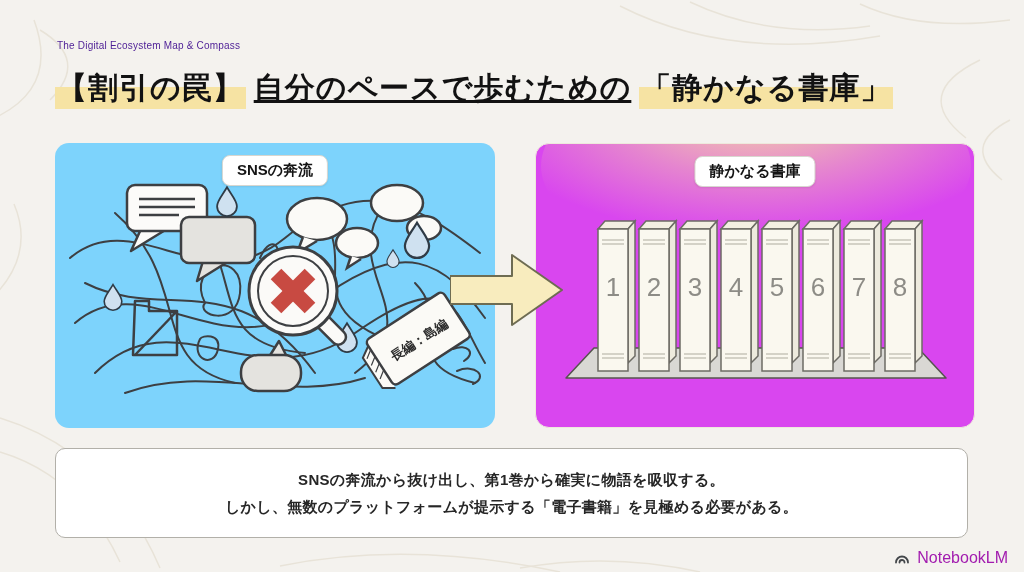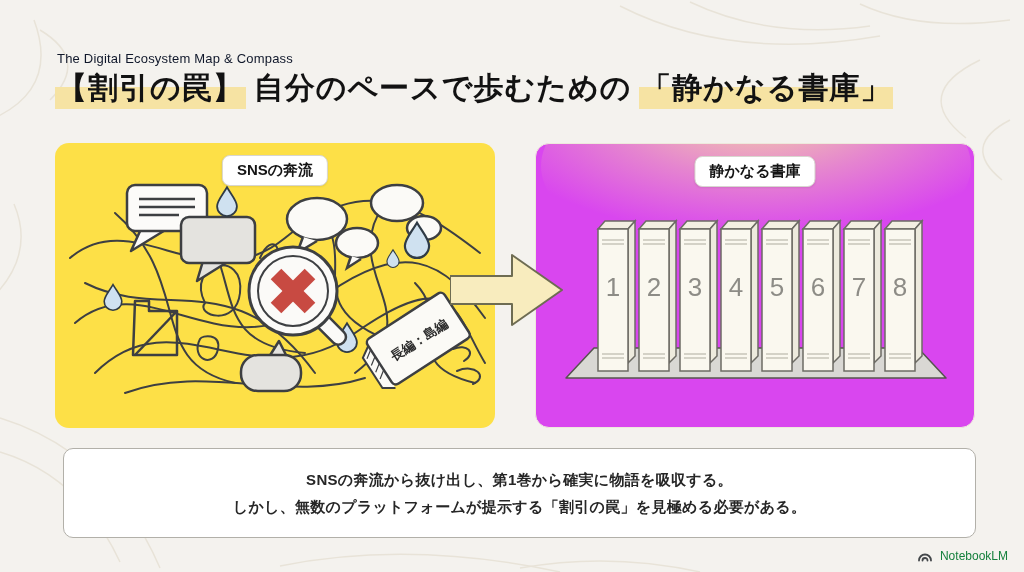--- a/index.html
+++ b/index.html
@@ -9,73 +9,73 @@
     background:#f4f2ee;
     position:relative;
     overflow:hidden;
     color:#1c1c1c;
   }
   .contours{position:absolute;inset:0;z-index:0;pointer-events:none;}
   .stage{position:absolute;inset:0;z-index:1;}
 
   
   .eyebrow{
-    position:absolute;left:57px;top:51px;
-    font-size:13px;color:#0f172a;letter-spacing:.2px;
+    position:absolute;left:57px;top:40px;
+    font-size:10px;color:#4c1d95;letter-spacing:.2px;
   }
   .title{
     position:absolute;left:55px;top:68px;width:940px;
     font-family:"Liberation Serif","DejaVu Serif",serif;
     font-size:30px;font-weight:700;color:#121212;
     letter-spacing:1px;white-space:nowrap;
   }
   .hl{
     background:linear-gradient(to bottom, rgba(0,0,0,0) 42%, #f6e3a3 42%);
     padding:0 2px 5px 2px;
   }
-  .title-mid{margin:0 8px;}
+  .title-mid{margin:0 8px;text-decoration:underline;}
 
   
   .panel{
     position:absolute;top:143px;width:440px;height:285px;
     border-radius:14px;
   }
-  .panel-left{left:55px;background:#fde047;}
+  .panel-left{left:55px;background:#7dd3fc;}
   .panel-right{
     left:535px;background:#d946ef;border:1px solid #eee9dc;
     box-sizing:border-box;overflow:hidden;
   }
   .panel svg.illu{position:absolute;inset:0;}
   .badge{
     position:absolute;top:12px;left:50%;transform:translateX(-50%);
     background:#ffffff;border:1px solid #d8d6cf;border-radius:8px;
     padding:5px 14px;font-size:15px;font-weight:700;color:#141414;
     box-shadow:0 1px 2px rgba(0,0,0,.07);white-space:nowrap;z-index:3;
   }
 
   .flow-arrow{position:absolute;left:450px;top:250px;z-index:4;}
 
   
   .summary{
-    position:absolute;left:63px;top:448px;width:913px;height:90px;
+    position:absolute;left:55px;top:448px;width:913px;height:90px;
     box-sizing:border-box;background:#ffffff;
     border:1.5px solid #b2b0a9;border-radius:10px;
     display:flex;flex-direction:column;justify-content:center;align-items:center;
     gap:1px;
   }
   .summary-line{
     font-size:15px;font-weight:700;color:#262626;line-height:26px;
     letter-spacing:.3px;text-align:center;
   }
 
   
   .footer{
     position:absolute;right:16px;top:549px;
     display:flex;align-items:center;gap:7px;
-    font-size:12px;font-weight:500;color:#15803d;
+    font-size:16px;font-weight:500;color:#a21caf;
   }
 </style>
 </head>
 <body>
 
 <svg class="contours" width="1024" height="572" viewBox="0 0 1024 572">
   <g fill="none" stroke="#e8e3d8" stroke-width="1.5">
     <path d="M620,6 q110,56 260,30"></path>
     <path d="M690,2 q80,38 180,24"></path>
     <path d="M860,4 q60,28 150,16"></path>
@@ -254,21 +254,21 @@
       </g>
     </svg>
   </div>
 
   <svg class="flow-arrow" width="116" height="80" viewBox="0 0 116 80">
     <polygon points="0,26 62,26 62,5 112,40 62,75 62,54 0,54" fill="#f8ecbe" stroke="#6e6c52" stroke-width="2" stroke-linejoin="round"></polygon>
   </svg>
 
   <div class="summary">
     <div class="summary-line">SNSの奔流から抜け出し、第1巻から確実に物語を吸収する。</div>
-    <div class="summary-line">しかし、無数のプラットフォームが提示する「割引の罠」を見極める必要がある。</div>
+    <div class="summary-line">しかし、無数のプラットフォームが提示する「電子書籍」を見極める必要がある。</div>
   </div>
 
   <div class="footer">
     <svg width="16" height="14" viewBox="0 0 16 14">
       <g fill="none" stroke="#43474a" stroke-width="1.8" stroke-linecap="round">
         <path d="M2,11.5 A6,6 0 0 1 14,11.5"></path>
         <path d="M5.5,11.5 A2.5,2.5 0 0 1 10.5,11.5"></path>
       </g>
     </svg>
     <span>NotebookLM</span>

